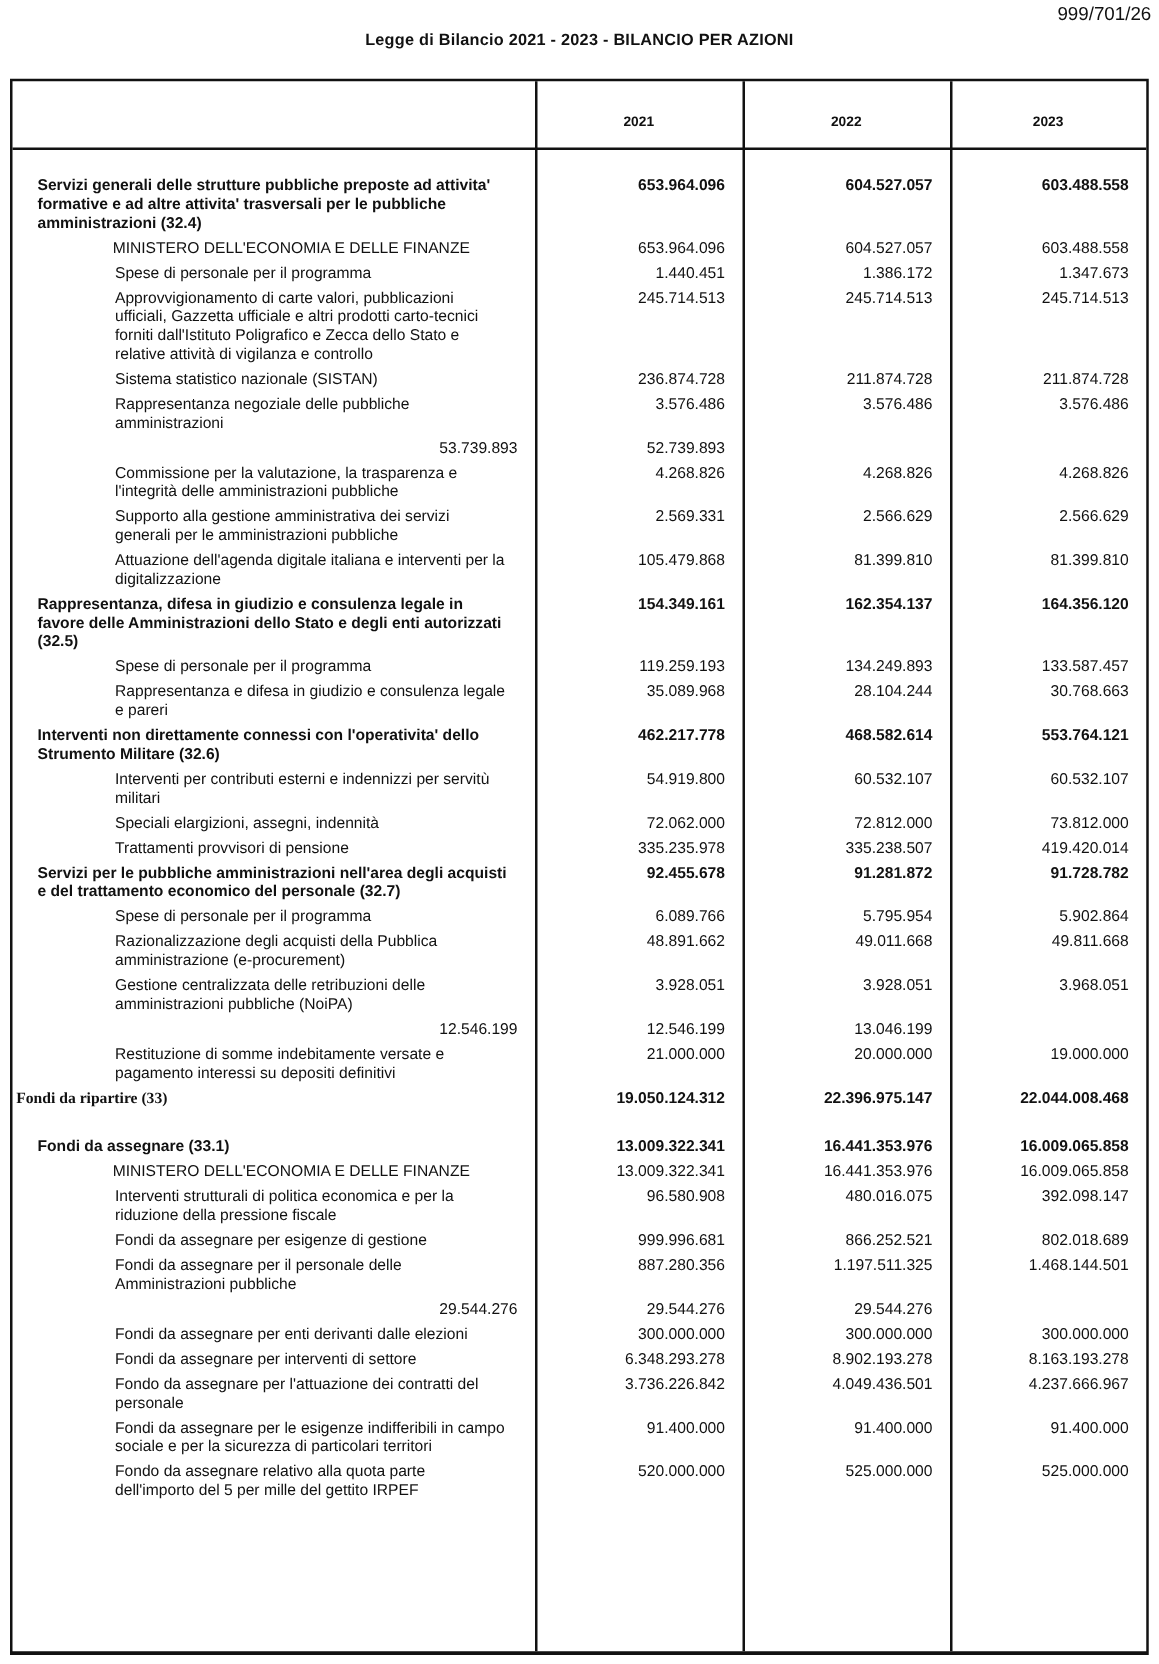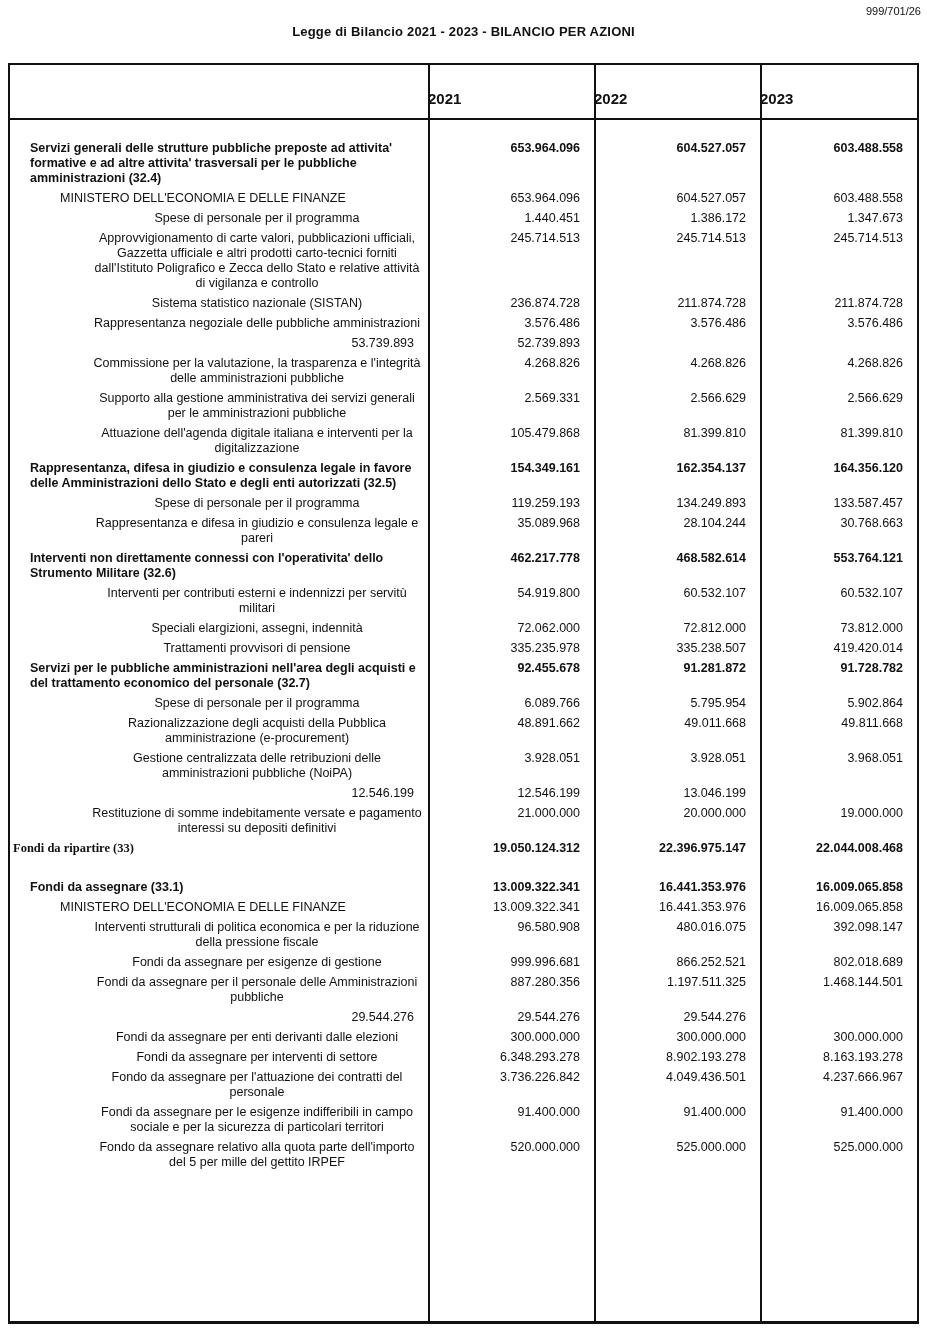--- a/index.html
+++ b/index.html
@@ -4,21 +4,21 @@
 <style>
   * { margin:0; padding:0; box-sizing:border-box; }
   html,body { background:#ffffff; }
   body {
     width:927px; height:1331px; position:relative;
     font-family:"Liberation Sans", sans-serif;
     color:#111111;
   }
   .page-ref {
     position:absolute; top:5px; right:6px;
-    font-size:11px; line-height:13px; color:#111;margin-left:32px;
+    font-size:15px; line-height:13px; color:#111;margin-left:32px;
   }
   .doc-title {
     padding-top:24px;
     text-align:center;
     font-size:13px; font-weight:bold; letter-spacing:0.2px;
   }
   .budget-table {
     position:absolute; left:8px; top:63px;
     width:911px; height:1261px;
     border:2px solid #111;
@@ -32,42 +32,42 @@
   .v2 { left:584px; }
   .v3 { left:750px; }
   .thead {
     display:grid;
     grid-template-columns:418px 166px 166px 1fr;
     height:55px;
     border-bottom:2px solid #111;
     align-items:center;
   }
   .thead .cell {
-    font-weight:bold; font-size:15px; text-align:left;
+    font-weight:bold; font-size:11px; text-align:center;
     padding-top:14px;
   }
   .tbody {
     padding-top:21px;
   }
   .row {
     display:grid;
     grid-template-columns:418px 166px 166px 1fr;
     margin-bottom:5px;
   }
   .row.spacer { margin-top:24px; }
   .cell {
     font-size:12.5px; line-height:15px;
   }
-  .cell.label { padding-right:6px; }
+  .cell.label { padding-right:22px; }
   .cell.num   { text-align:right; padding-right:14px; white-space:nowrap; }
   .row.bold .cell { font-weight:bold; }
   .row.lvl0 .label { padding-left:3px;font-family:Liberation Serif, serif; }
   .row.lvl1 .label { padding-left:20px; }
-  .row.lvl2 .label { padding-left:50px; }
-  .row.lvl3 .label { padding-left:82px;text-align:center; }
+  .row.lvl2 .label { padding-left:50px;text-align:center; }
+  .row.lvl3 .label { padding-left:82px; }
 </style>
 </head>
 <body>
 
 <div class="page-ref">999/701/26</div>
 
 <div class="doc-title">Legge di Bilancio 2021 - 2023 - BILANCIO PER AZIONI</div>
 
 <div class="budget-table">
   <div class="vline v1"></div>

